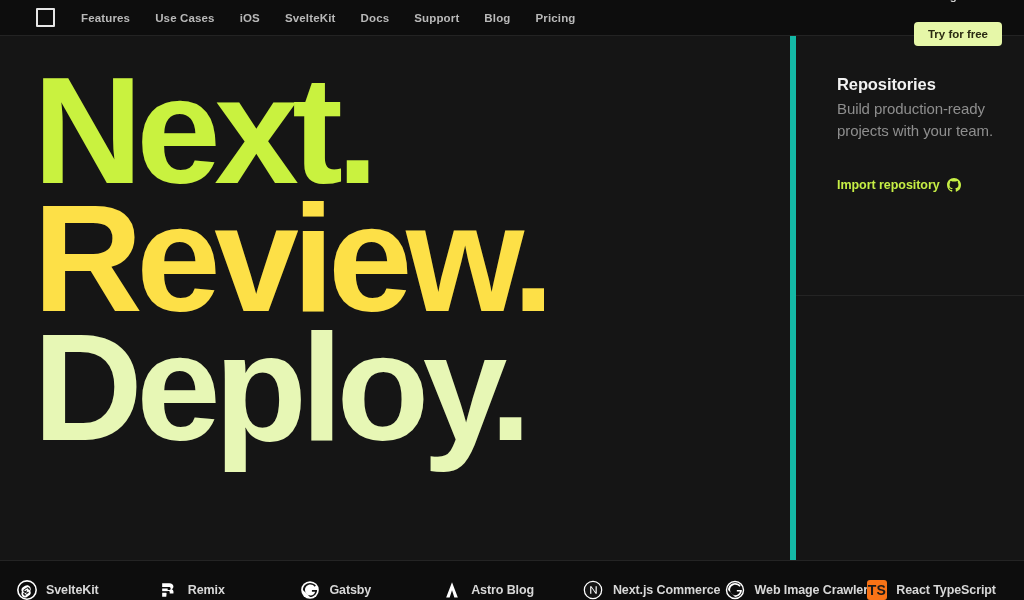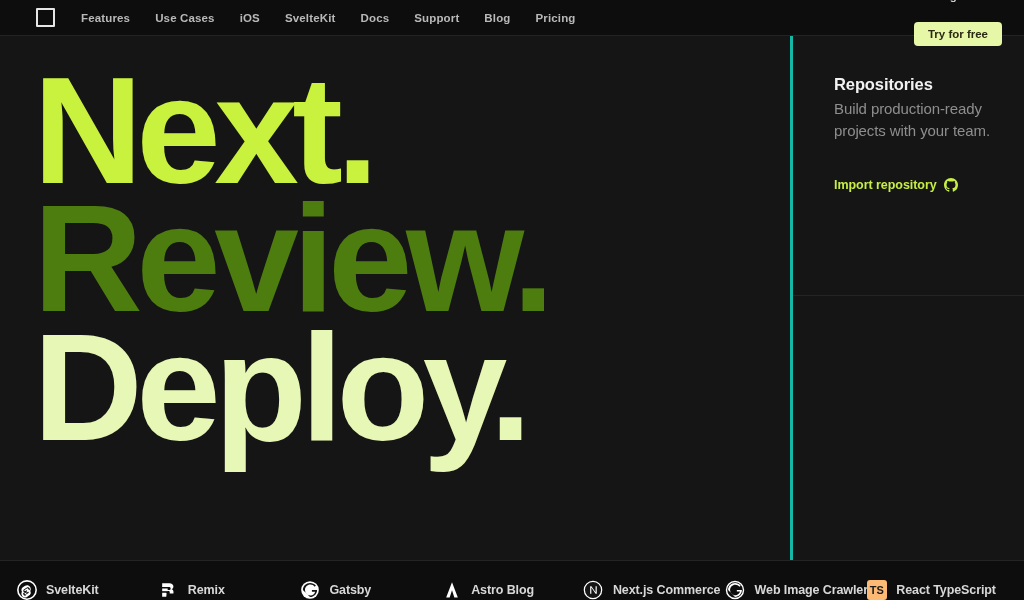--- a/index.html
+++ b/index.html
@@ -101,29 +101,29 @@
     flex-direction:column;
     line-height:0.845;
     font-weight:700;
     font-size:152px;
     letter-spacing:-6.5px;
     font-family:"Liberation Sans", sans-serif;
     user-select:none;
   }
   .headline .ln { display:block; white-space:nowrap; }
   .ln-1 { color:#c9f23f; }
-  .ln-2 { color:#4d7c0f; }
+  .ln-2 { color:#fde047; }
   .ln-3 { color:#e7f7b5; }
 
   
   .rail {
     flex:0 0 234px;
     width:234px;
     background:#151515;
-    border-left:3px solid #14b8a6;
+    border-left:6px solid #14b8a6;
     display:flex;
     flex-direction:column;
   }
   .rail-card {
     padding:39px 0 0 41px;
     display:flex;
     flex-direction:column;
     position:relative;
   }
   .rail-card.first { height:260px; border-bottom:1px solid #242424; }
@@ -188,25 +188,25 @@
   .logo-mark svg { display:block; }
   .logo-label {
     color:#d8d8d8;
     font-size:12.5px;
     font-weight:700;
     letter-spacing:-0.1px;
     white-space:nowrap;
   }
   .ts-badge {
     width:20px; height:20px;
-    background:#fdba74;
+    background:#f97316;
     border-radius:3px;
     display:flex; align-items:center; justify-content:center;
     color:#1a1a1a;
-    font-size:11px;
+    font-size:14px;
     font-weight:700;
     font-family:"Liberation Sans", sans-serif;
   }
 </style>
 </head>
 <body>
 
 <div id="app">
 
   <nav class="navbar">

